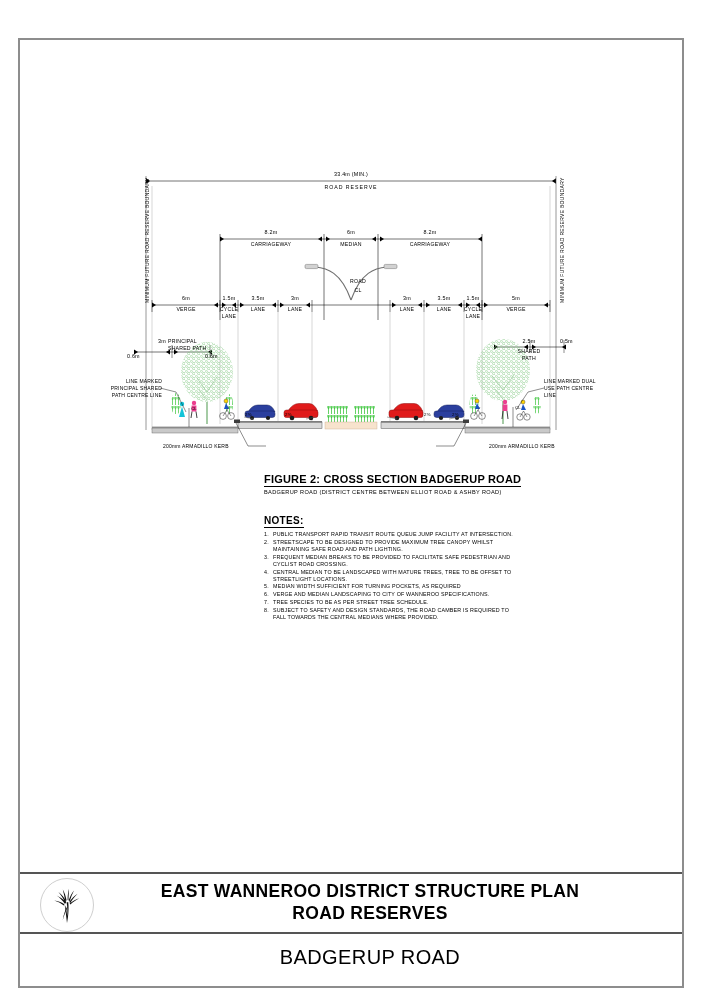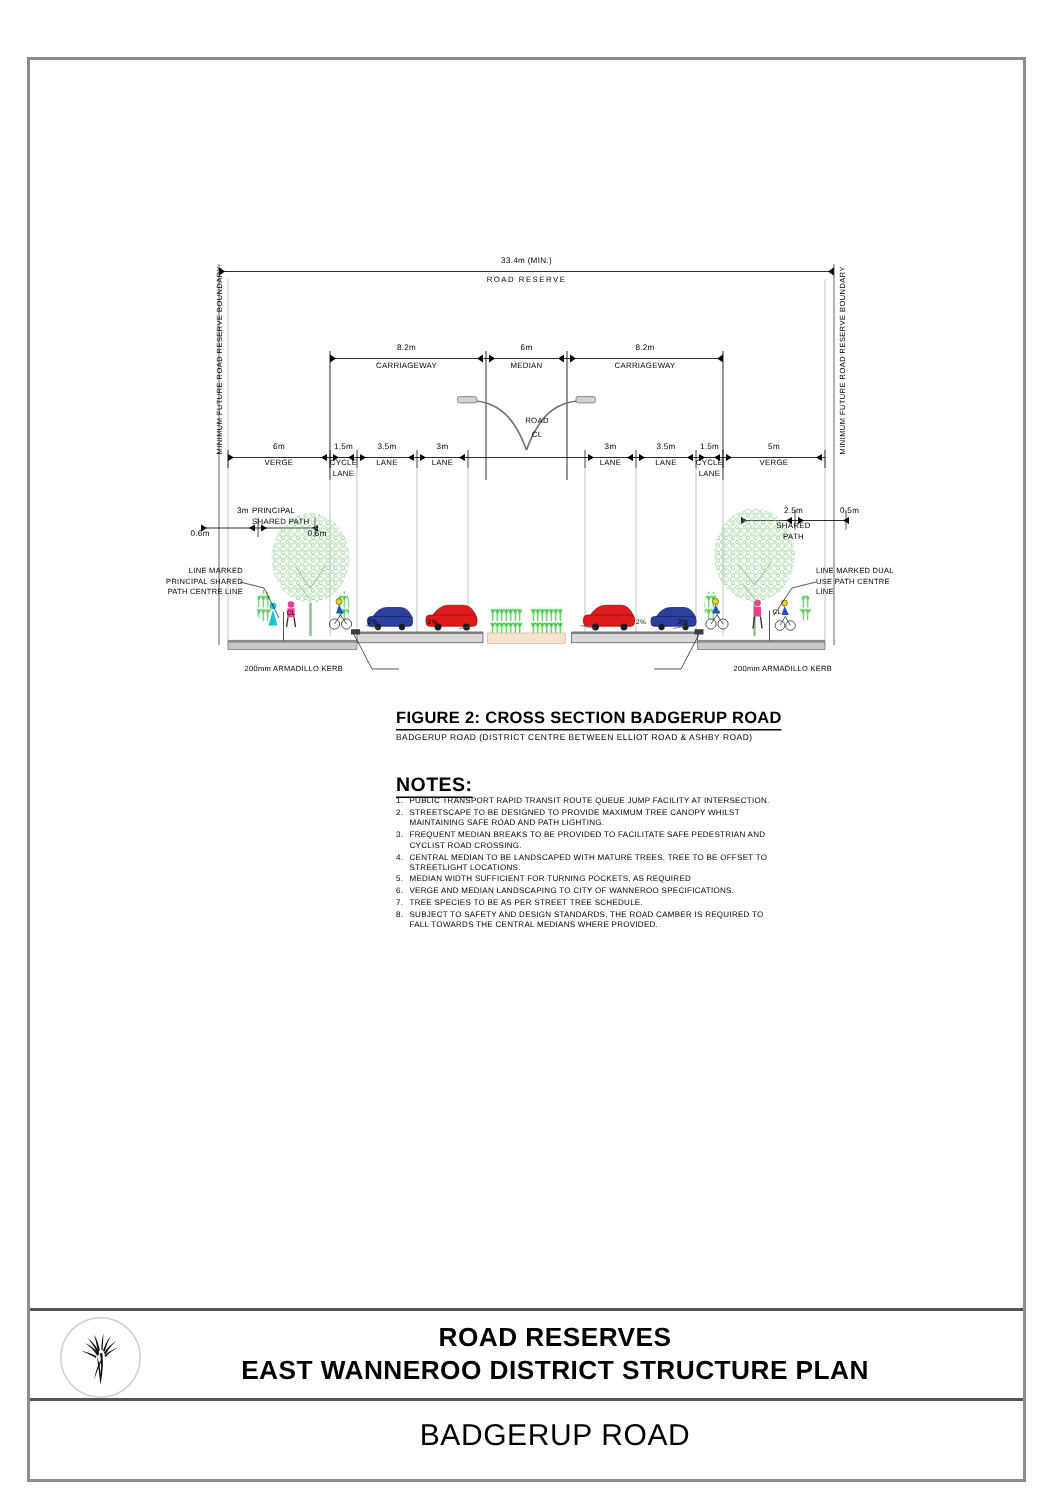--- a/index.html
+++ b/index.html
@@ -18,21 +18,21 @@
   
   #tb1{position:absolute;left:20px;top:872px;width:662px;height:62px;border-top:2.5px solid #555;border-bottom:2.5px solid #555;box-sizing:border-box;}
   #logo{position:absolute;left:40px;top:878px;width:52px;height:52px;border:1px solid #cfcfcf;border-radius:50%;background:#fff;display:flex;align-items:center;justify-content:center;}
   #tbtitle{position:absolute;left:110px;top:880px;width:520px;text-align:center;font-weight:bold;font-size:17.5px;line-height:22px;letter-spacing:.3px;}
   #tb2{position:absolute;left:20px;top:934px;width:662px;height:54px;box-sizing:border-box;}
   #tbsub{position:absolute;left:110px;top:946px;width:520px;text-align:center;font-size:20px;letter-spacing:.4px;}
 
   
   #figtitle{position:absolute;left:264px;top:473px;font-size:11px;font-weight:600;letter-spacing:.2px;border-bottom:1.1px solid #000;padding-bottom:1px;}
   #figsub{position:absolute;left:264px;top:489px;font-size:5.6px;letter-spacing:.35px;}
-  #noteshdr{position:absolute;left:264px;top:515px;font-size:13px;font-weight:600;letter-spacing:.3px;border-bottom:1px solid #000;padding-bottom:.5px;}
+  #noteshdr{position:absolute;left:264px;top:515px;font-size:10px;font-weight:600;letter-spacing:.3px;border-bottom:1px solid #000;padding-bottom:.5px;}
   #notes{position:absolute;left:264px;top:531px;width:250px;font-size:5.35px;line-height:7.15px;letter-spacing:.18px;}
   #notes .n{display:flex;margin-bottom:.6px;}
   #notes .num{width:9px;flex:0 0 9px;}
   #notes .txt{flex:1;}
 </style>
 </head>
 <body>
 
 <div id="page">
   <div id="border"></div>
@@ -406,18 +406,18 @@
         <path d="M17.6 13 C17.6 9 18 5.2 19 1.8 C18.8 5.6 18.6 9.4 18.4 13.2 Z"></path>
         <path d="M18.6 13.6 C19.8 9.8 21.6 6.4 24 3.4 C22.2 6.8 20.8 10.4 19.8 14 Z"></path>
         <path d="M19.2 15 C21.4 11.8 24.2 9 27.6 6.8 C24.6 9.6 22.2 12.6 20.4 16 Z"></path>
         <path d="M19.6 16.6 C22.4 14.2 25.6 12.4 29.2 11.2 C25.8 13 22.8 15 20.4 17.6 Z"></path>
         <path d="M14.4 17.2 C11.2 15.4 7.8 14.2 4.2 13.6 C7.8 14.8 11 16.4 13.8 18.4 Z"></path>
         <path d="M17 20 C14.8 24 13.4 28.4 12.8 33 C14 28.6 15.6 24.4 17.6 20.6 Z"></path>
       </g>
     </svg>
   </div>
   <div id="tbtitle">
+    <div>EAST WANNEROO DISTRICT STRUCTURE PLAN</div>
     <div>ROAD RESERVES</div>
-    <div>EAST WANNEROO DISTRICT STRUCTURE PLAN</div>
   </div>
   <div id="tb2"></div>
   <div id="tbsub">BADGERUP ROAD</div>
 </div>
 
 </body></html>

